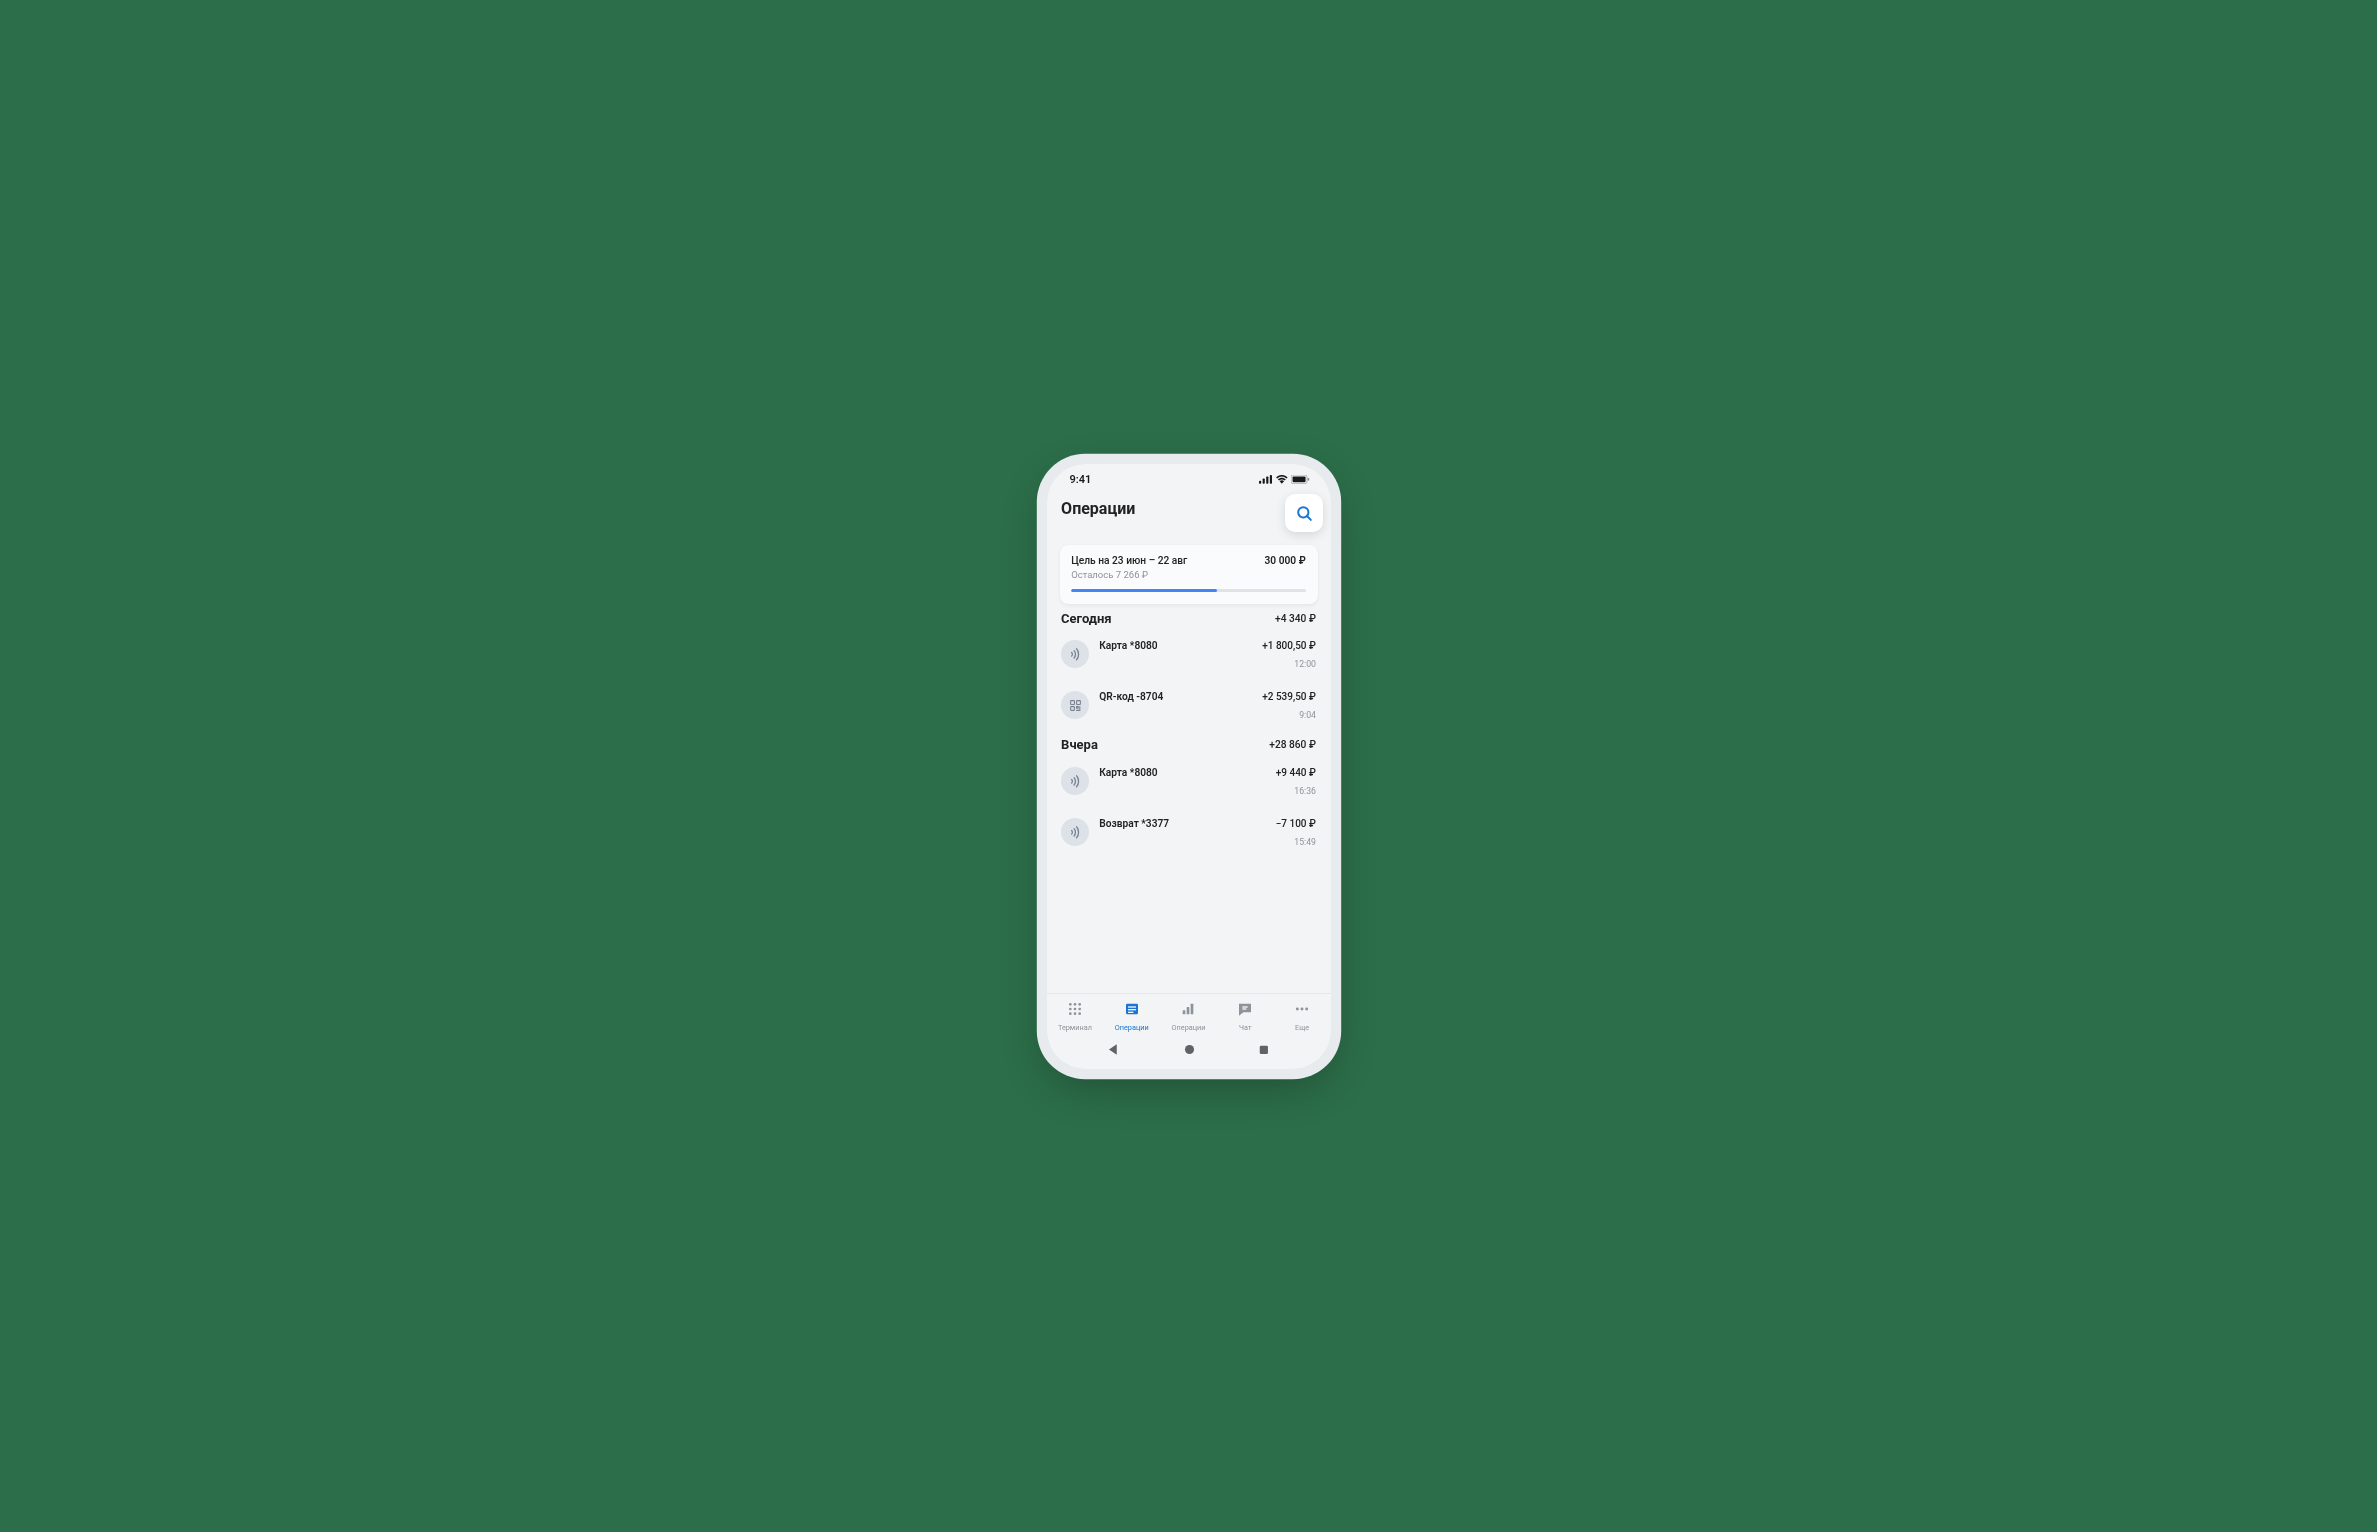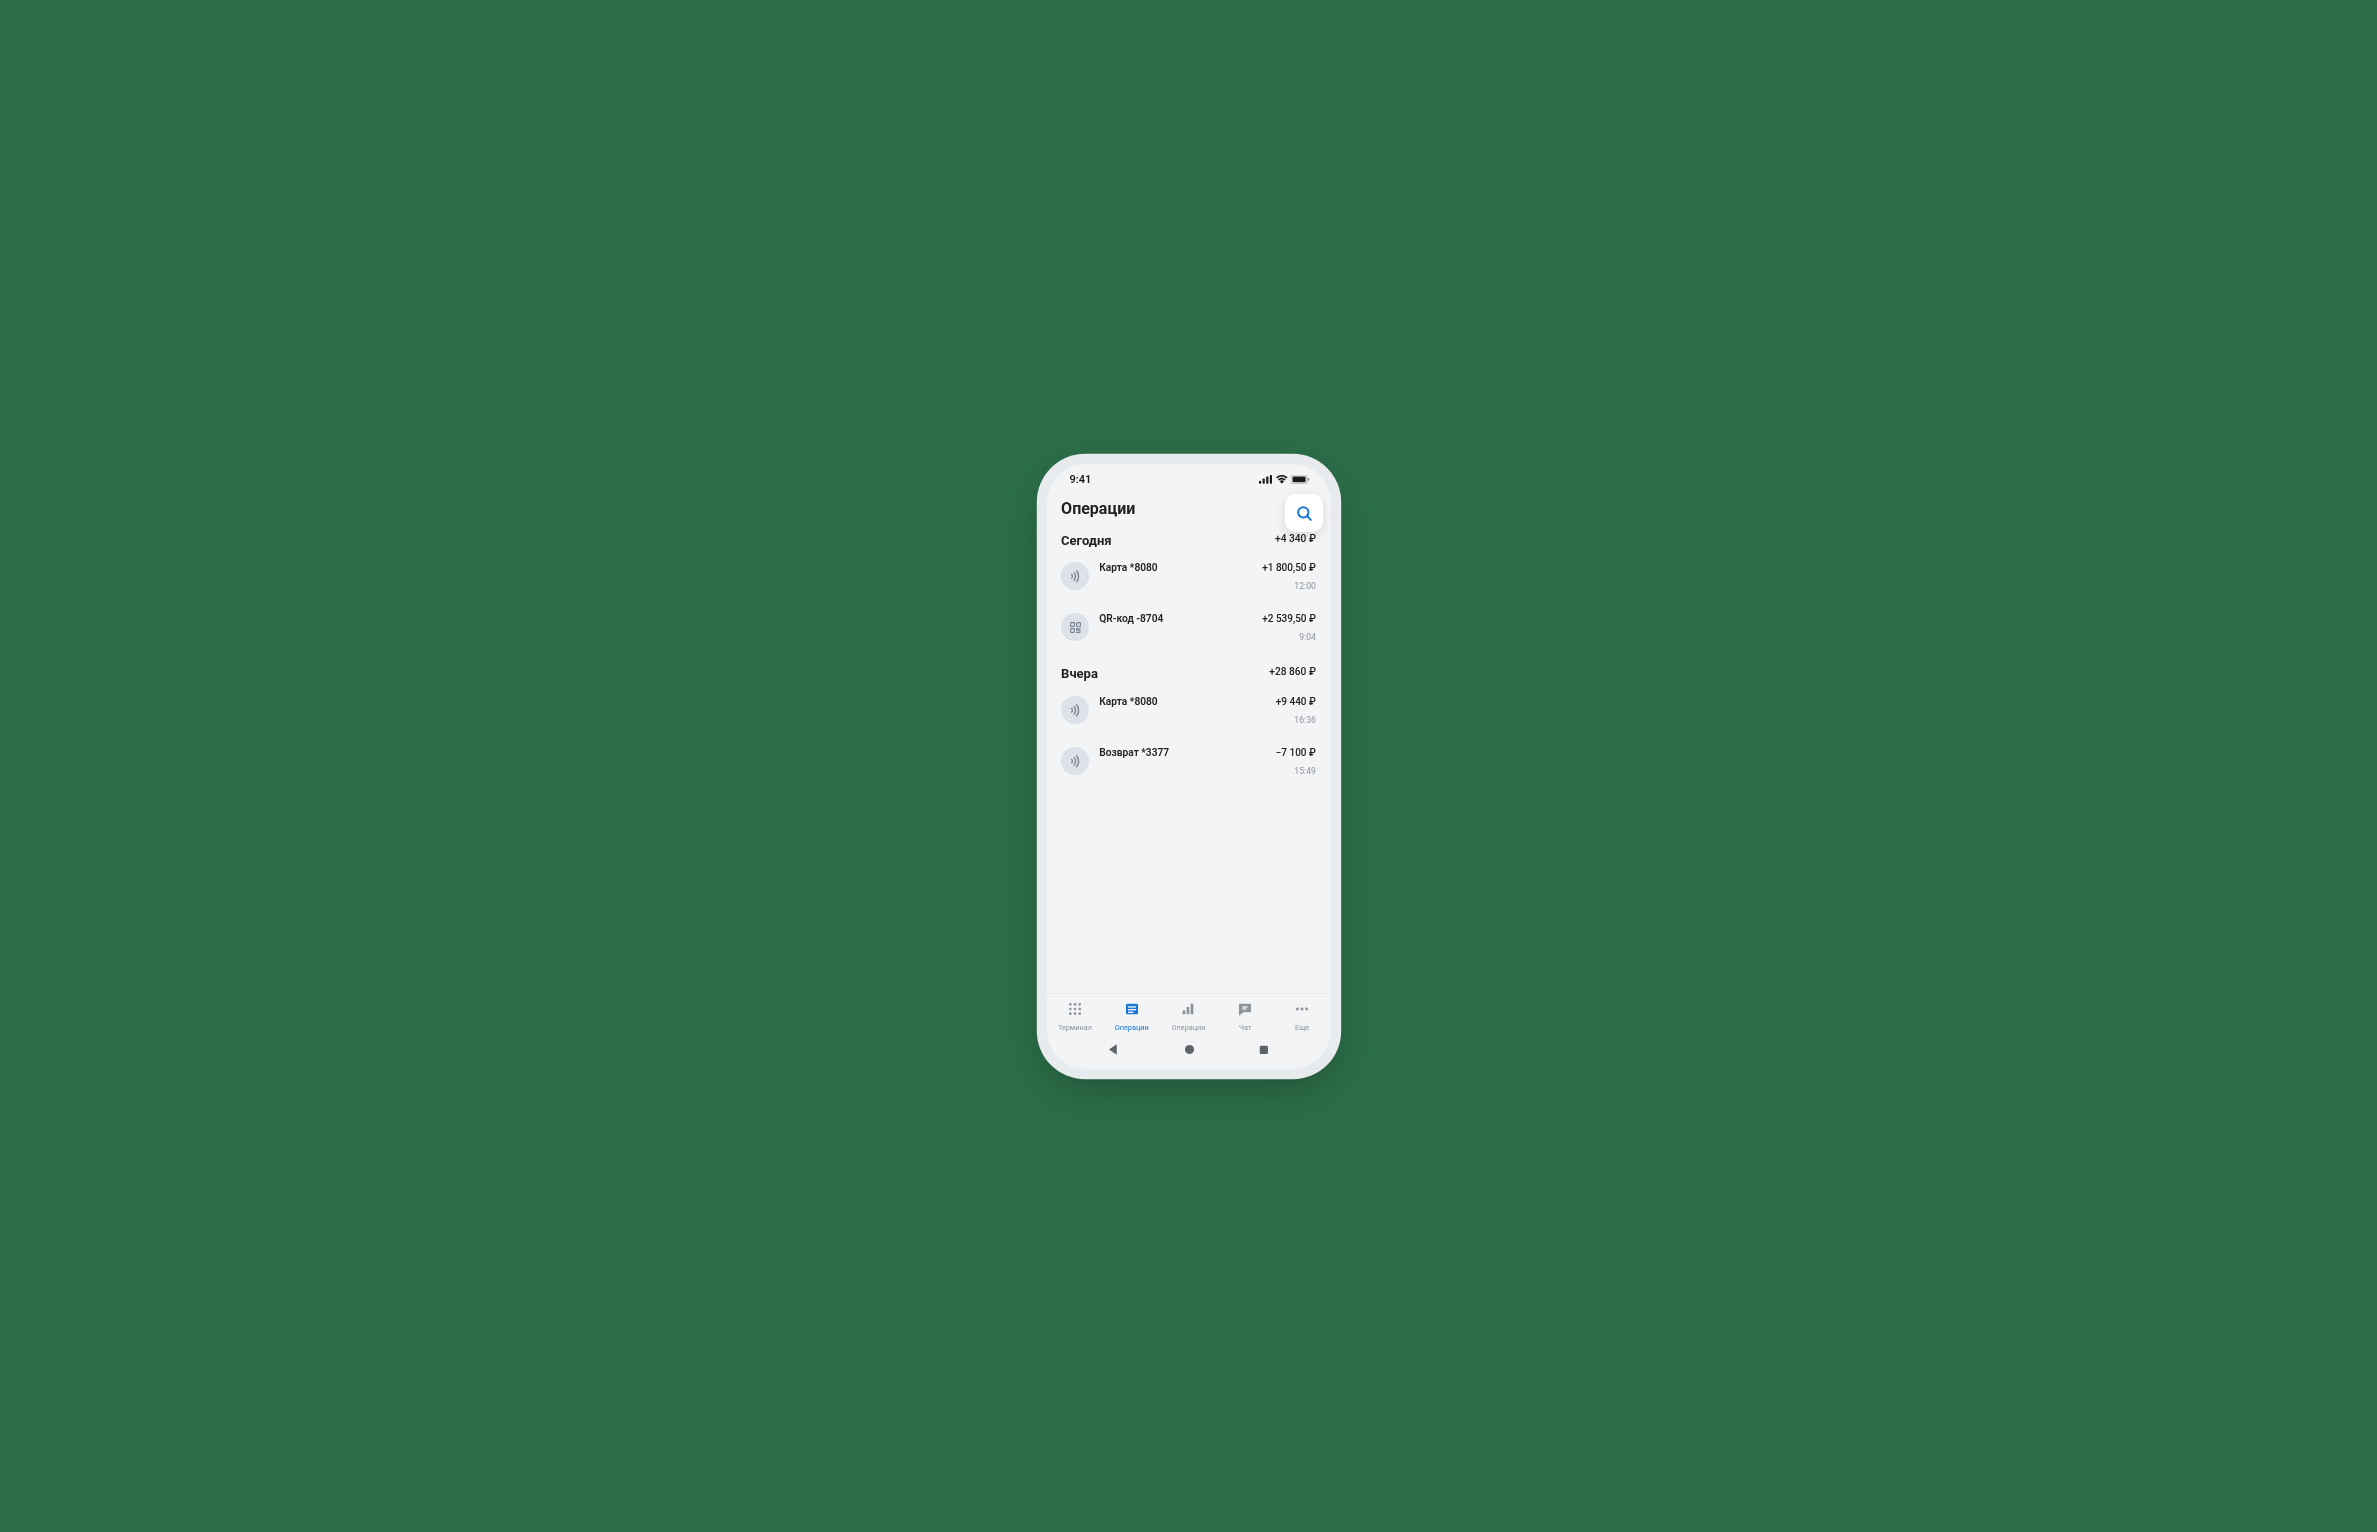--- a/index.html
+++ b/index.html
@@ -95,22 +95,22 @@
     height: 100%;
     background: #4285f4;
     border-radius: 2.2px;
   }
 
   .content { flex: 1; overflow: hidden; padding: 0 14.6px; }
 
   .section-header {
     display: flex;
     justify-content: space-between;
-    align-items: flex-start;
-    margin-top: 14px;
+    align-items: center;
+    margin-top: 7px;
     margin-bottom: 2.9px;
   }
   .section-title { font-size: 13px; font-weight: 700; color: #222; }
   .section-sum { font-size: 10.2px; font-weight: 500; color: #222; }
 
   .txn {
     display: flex;
     align-items: flex-start;
     padding: 11.7px 0 10.2px 0;
   }
@@ -197,20 +197,30 @@
         </div>
       </div>
       <div class="search-bubble">
         <svg width="19" height="19" viewBox="0 0 24 24" fill="none" stroke="#1976d2" stroke-width="2.5" stroke-linecap="round">
             <circle cx="10.5" cy="10.5" r="6.5"></circle>
             <line x1="20" y1="20" x2="15.5" y2="15.5"></line>
           </svg>
       </div>
     </div>
 
+    <div class="goal-card">
+      <div class="goal-top">
+        <span class="goal-title">Цель на 23 июн – 22 авг</span>
+        <span class="goal-amount">30 000 ₽</span>
+      </div>
+      <div class="goal-sub">Осталось 7 266 ₽</div>
+      <div class="goal-progress">
+        <div class="goal-progress-fill" style="width:62%"></div>
+      </div>
+    </div>
 
     <div class="content">
 
       <div class="section-header">
         <span class="section-title">Сегодня</span>
         <span class="section-sum">+4 340 ₽</span>
       </div>
 
       <div class="txn">
         <div class="txn-icon">

